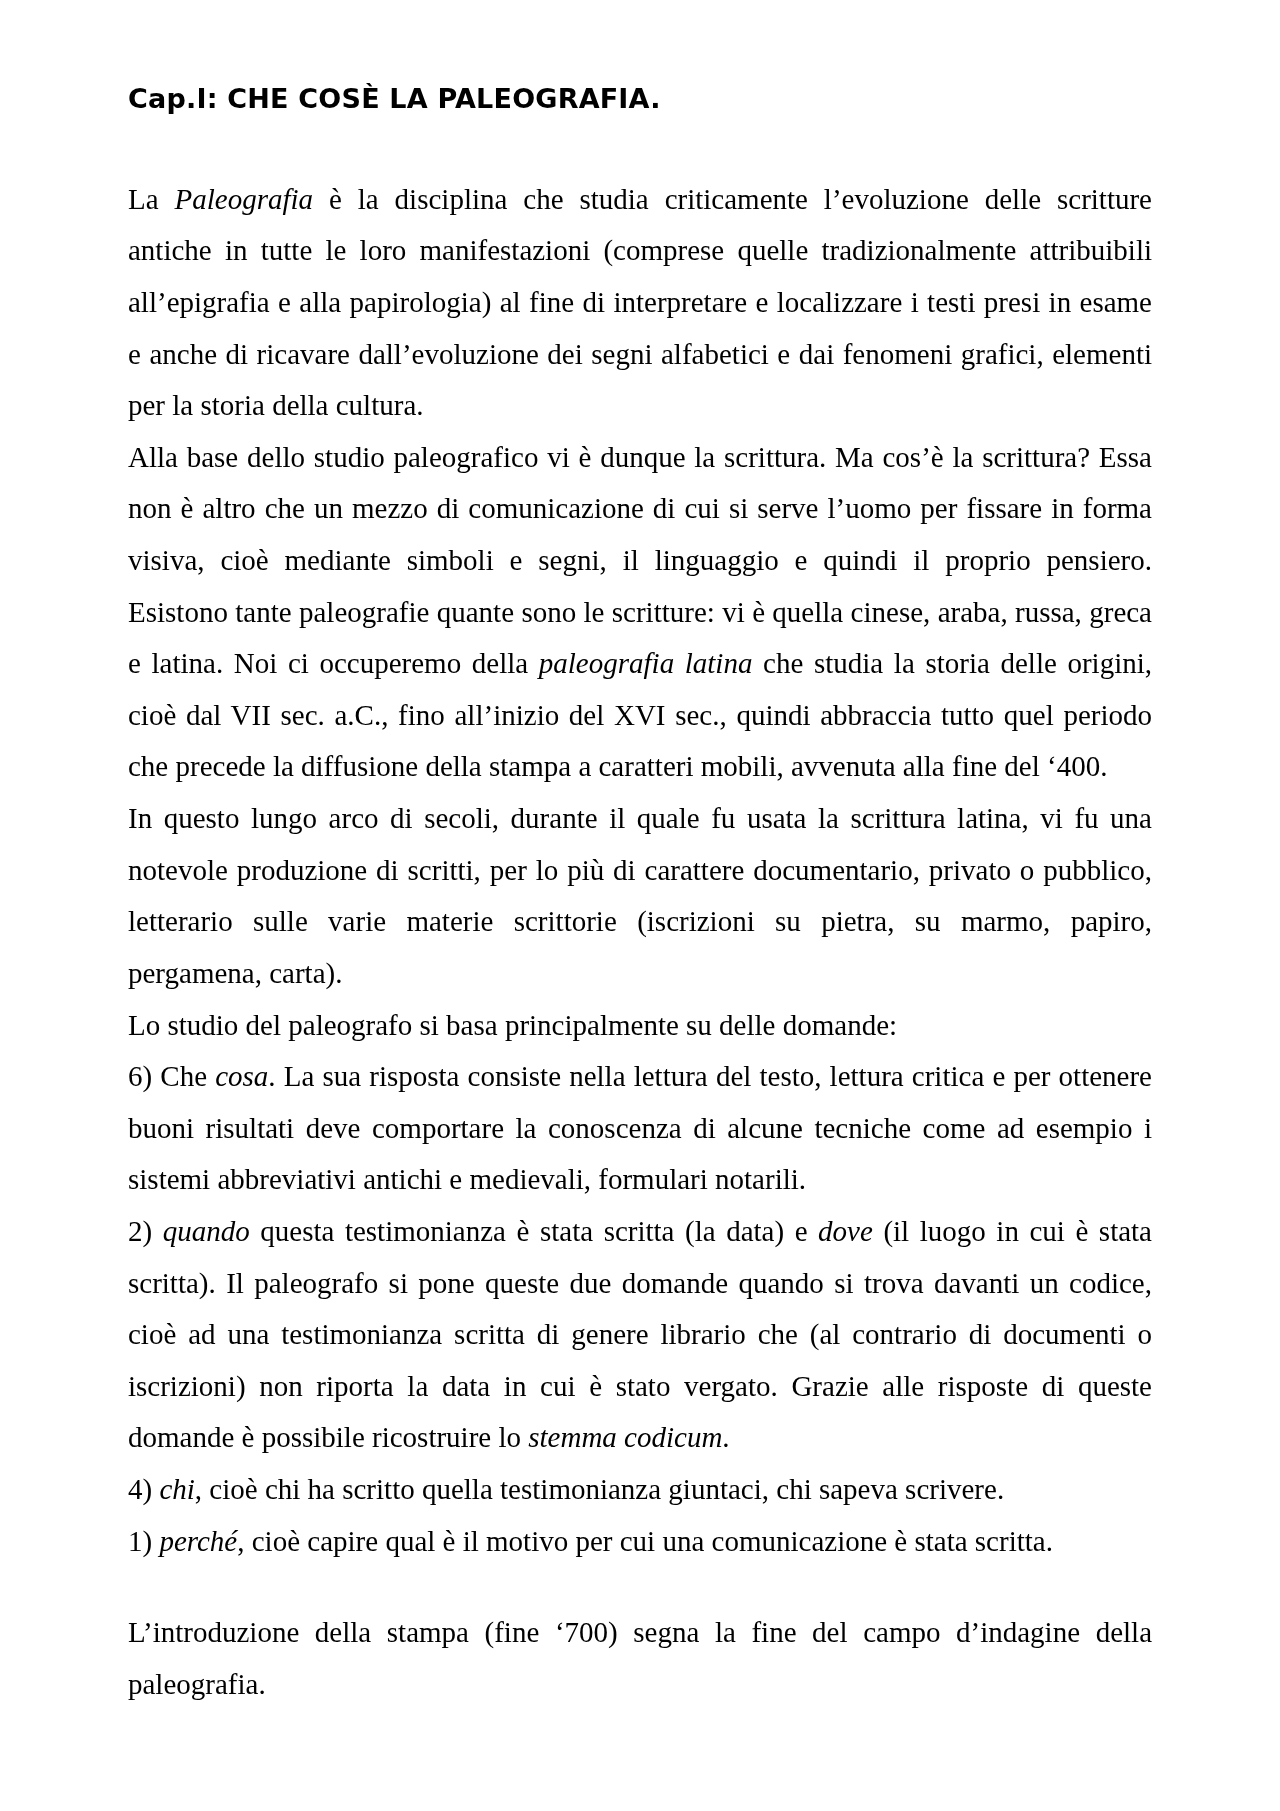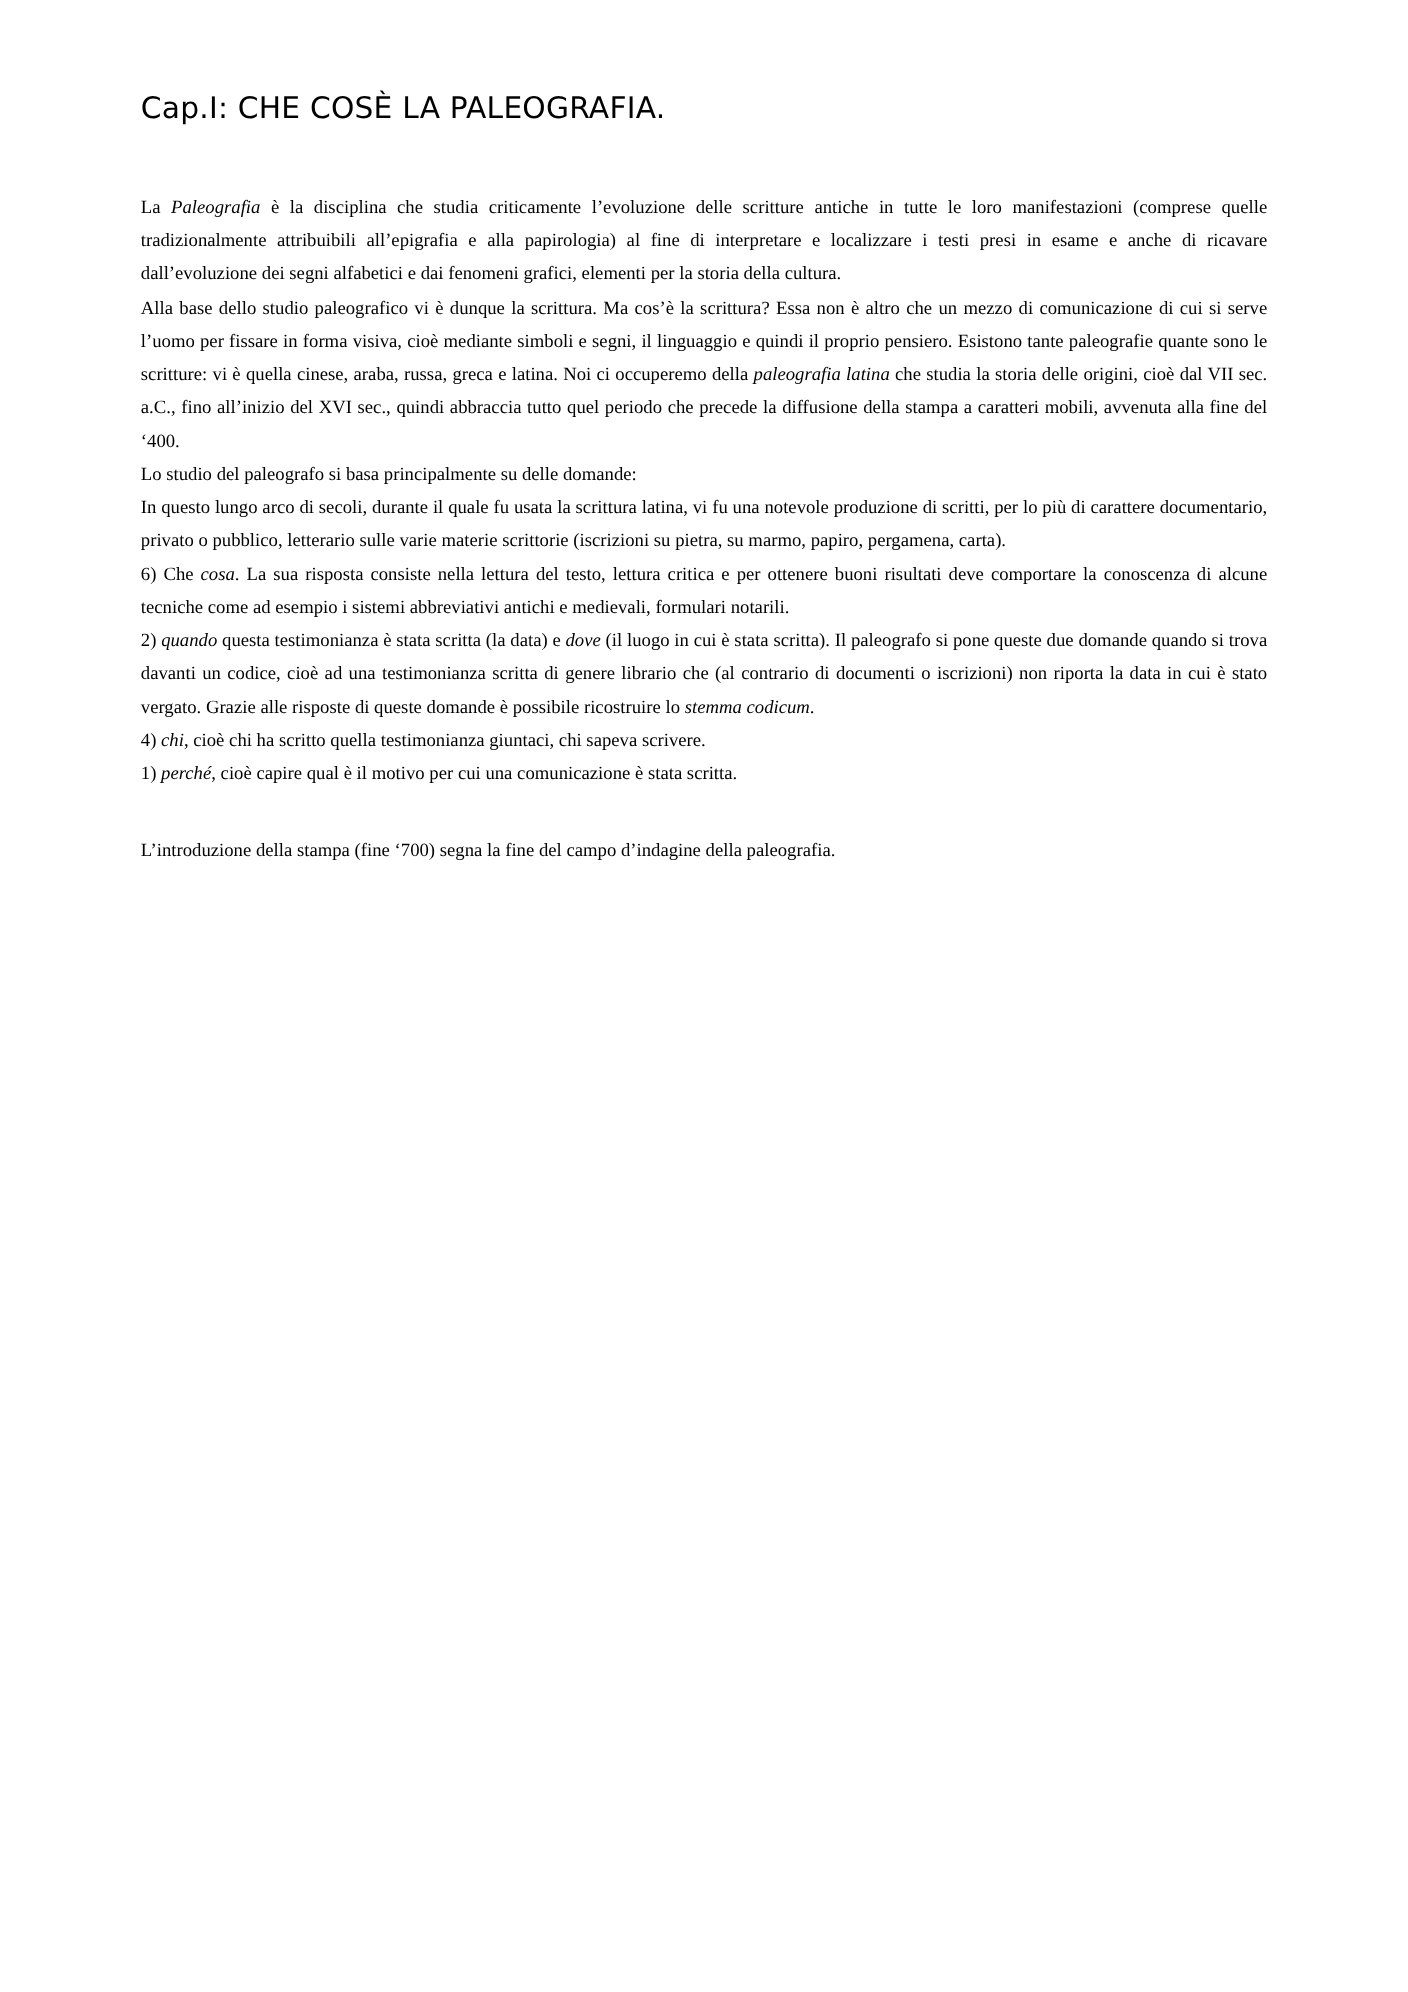--- a/index.html
+++ b/index.html
@@ -16,30 +16,30 @@
   .page {
     width: 1280px;
     min-height: 1811px;
     box-sizing: border-box;
     padding: 62px 128px 60px 128px;
     background: #ffffff;
   }
   .doc-title {
     font-family: "DejaVu Sans", sans-serif;
     font-size: 27px;
-    font-weight: 400;
+    font-weight: 700;
     letter-spacing: 0.2px;
     margin: 20px 0 16px 0;
     line-height: 1.25;
   }
   .body-block {
     margin-top: 58px;
   }
   p.para {
-    font-size: 17px;
+    font-size: 29px;
     line-height: 1.78;
     margin: 0;
     text-align: justify;
     text-justify: inter-word;
     hyphens: none;
   }
   p.para + p.para {
     margin-top: 0;
   }
   .it {
@@ -58,23 +58,23 @@
 <div class="page">
 
   <h1 class="doc-title">Cap.I: CHE COSÈ LA PALEOGRAFIA.</h1>
 
   <div class="body-block">
 
     <p class="para"><span>La </span><span class="it">Paleografia</span><span> è la disciplina che studia criticamente l’evoluzione delle scritture antiche in tutte le loro manifestazioni (comprese quelle tradizionalmente attribuibili all’epigrafia e alla papirologia) al fine di interpretare e localizzare i testi presi in esame e anche di ricavare dall’evoluzione dei segni alfabetici e dai fenomeni grafici, elementi per la storia della cultura.</span></p>
 
     <p class="para"><span>Alla base dello studio paleografico vi è dunque la scrittura. Ma cos’è la scrittura? Essa non è altro che un mezzo di comunicazione di cui si serve l’uomo per fissare in forma visiva, cioè mediante simboli e segni, il linguaggio e quindi il proprio pensiero. Esistono tante paleografie quante sono le scritture: vi è quella cinese, araba, russa, greca e latina. Noi ci occuperemo della </span><span class="it">paleografia latina</span><span> che studia la storia delle origini, cioè dal VII sec. a.C., fino all’inizio del XVI sec., quindi abbraccia tutto quel periodo che precede la diffusione della stampa a caratteri mobili, avvenuta alla fine del ‘400.</span></p>
 
+    <p class="para">In questo lungo arco di secoli, durante il quale fu usata la scrittura latina, vi fu una notevole produzione di scritti, per lo più di carattere documentario, privato o pubblico, letterario sulle varie materie scrittorie (iscrizioni su pietra, su marmo, papiro, pergamena, carta).</p>
+
     <p class="para">Lo studio del paleografo si basa principalmente su delle domande:</p>
-
-    <p class="para">In questo lungo arco di secoli, durante il quale fu usata la scrittura latina, vi fu una notevole produzione di scritti, per lo più di carattere documentario, privato o pubblico, letterario sulle varie materie scrittorie (iscrizioni su pietra, su marmo, papiro, pergamena, carta).</p>
 
     <p class="para"><span>6) Che </span><span class="it">cosa</span><span>. La sua risposta consiste nella lettura del testo, lettura critica e per ottenere buoni risultati deve comportare la conoscenza di alcune tecniche come ad esempio i sistemi abbreviativi antichi e medievali, formulari notarili.</span></p>
 
     <p class="para"><span>2) </span><span class="it">quando</span><span> questa testimonianza è stata scritta (la data) e </span><span class="it">dove</span><span> (il luogo in cui è stata scritta). Il paleografo si pone queste due domande quando si trova davanti un codice, cioè ad una testimonianza scritta di genere librario che (al contrario di documenti o iscrizioni) non riporta la data in cui è stato vergato. Grazie alle risposte di queste domande è possibile ricostruire lo </span><span class="it">stemma codicum</span><span>.</span></p>
 
 
     <p class="para"><span>4) </span><span class="it">chi</span><span>, cioè chi ha scritto quella testimonianza giuntaci, chi sapeva scrivere.</span></p>
 
     <p class="para"><span>1) </span><span class="it">perché</span><span>, cioè capire qual è il motivo per cui una comunicazione è stata scritta.</span></p>
 

